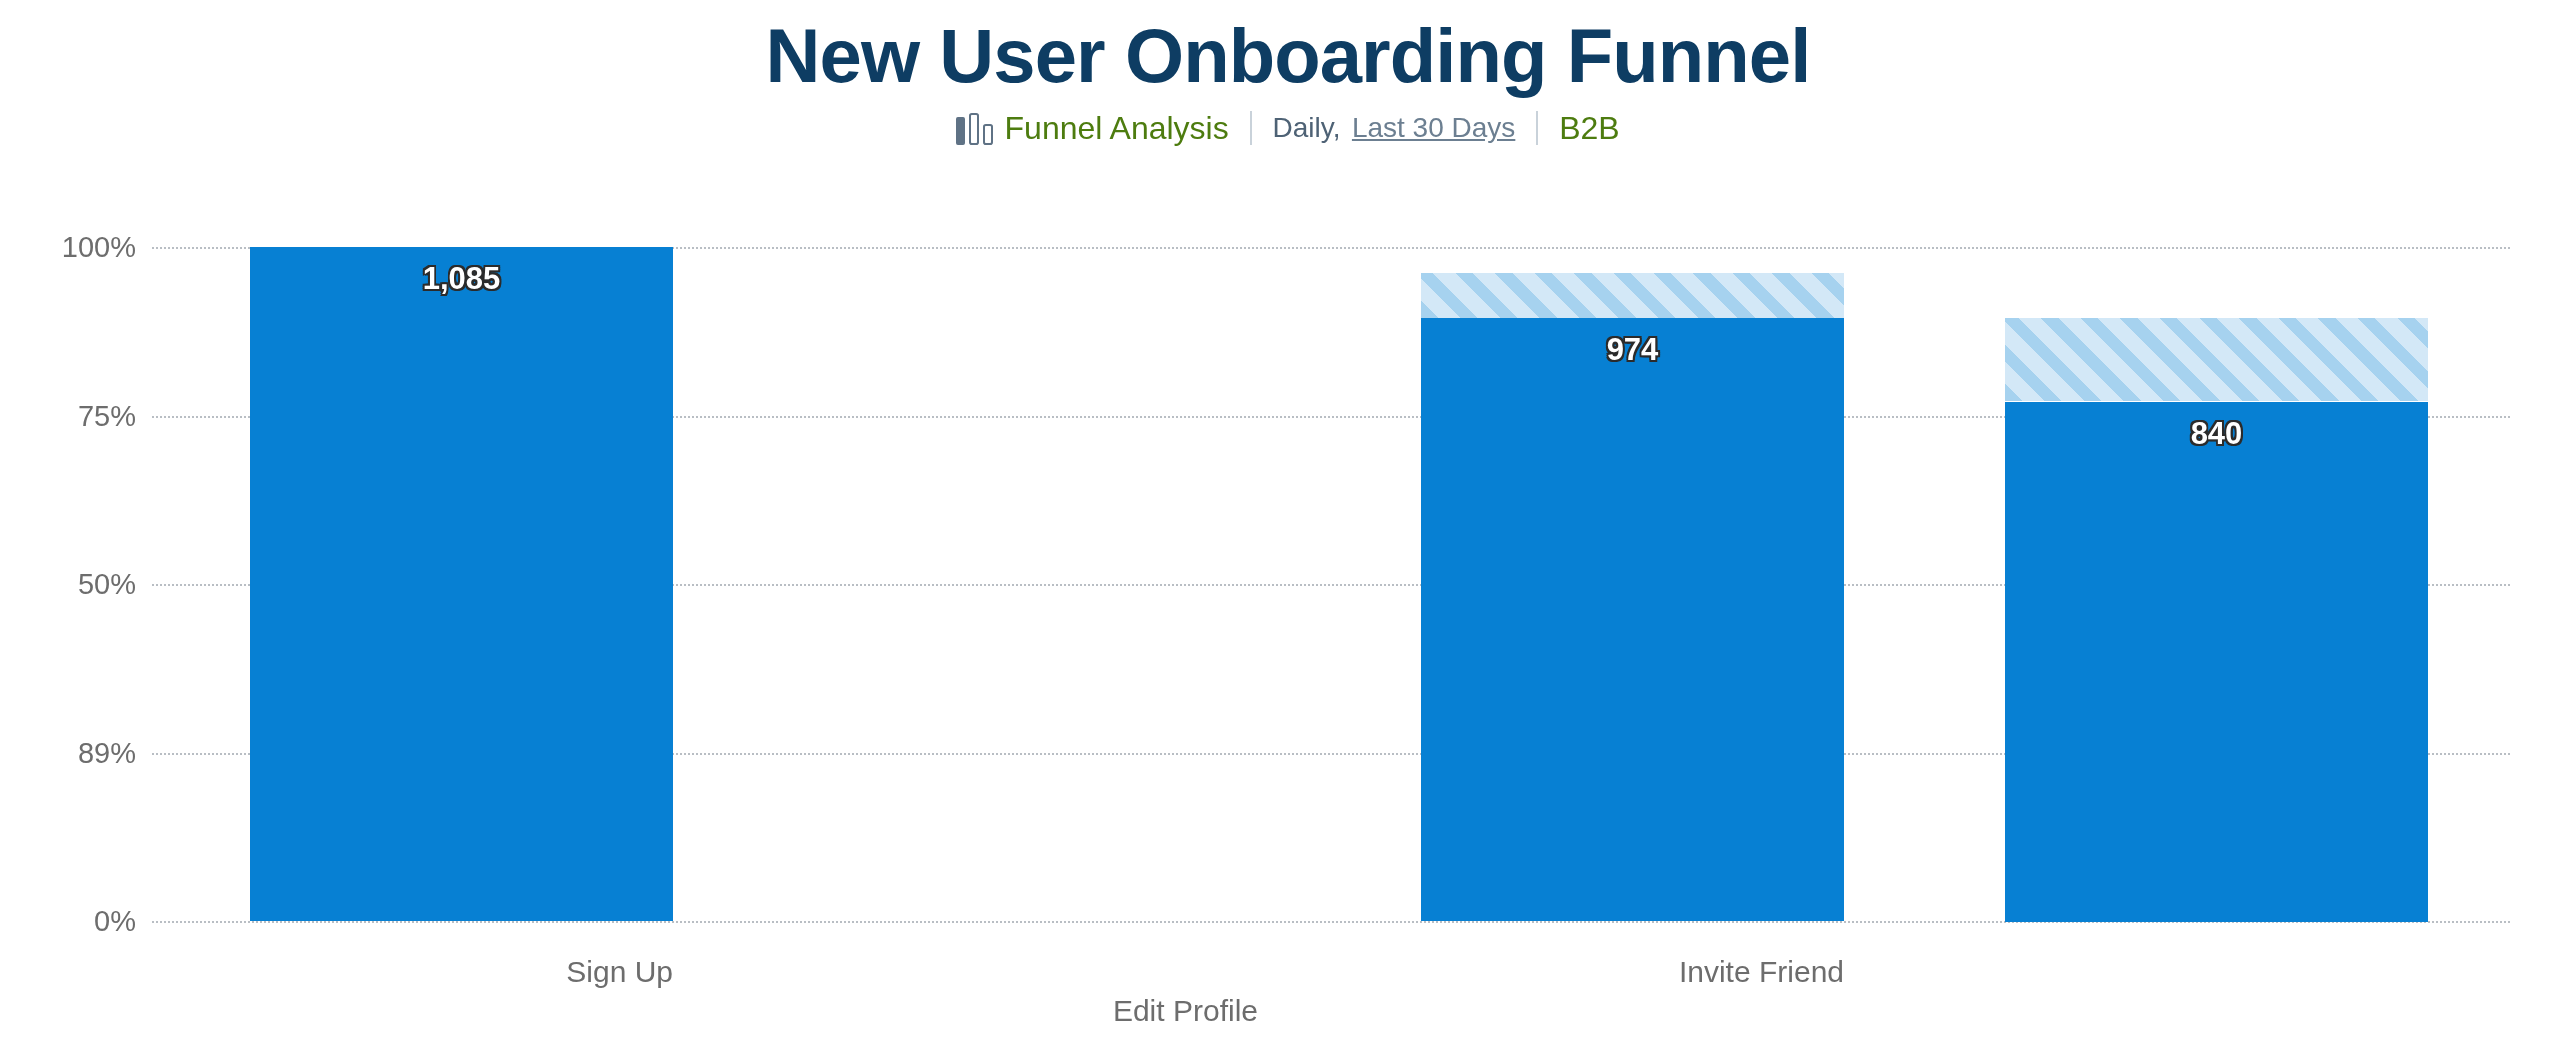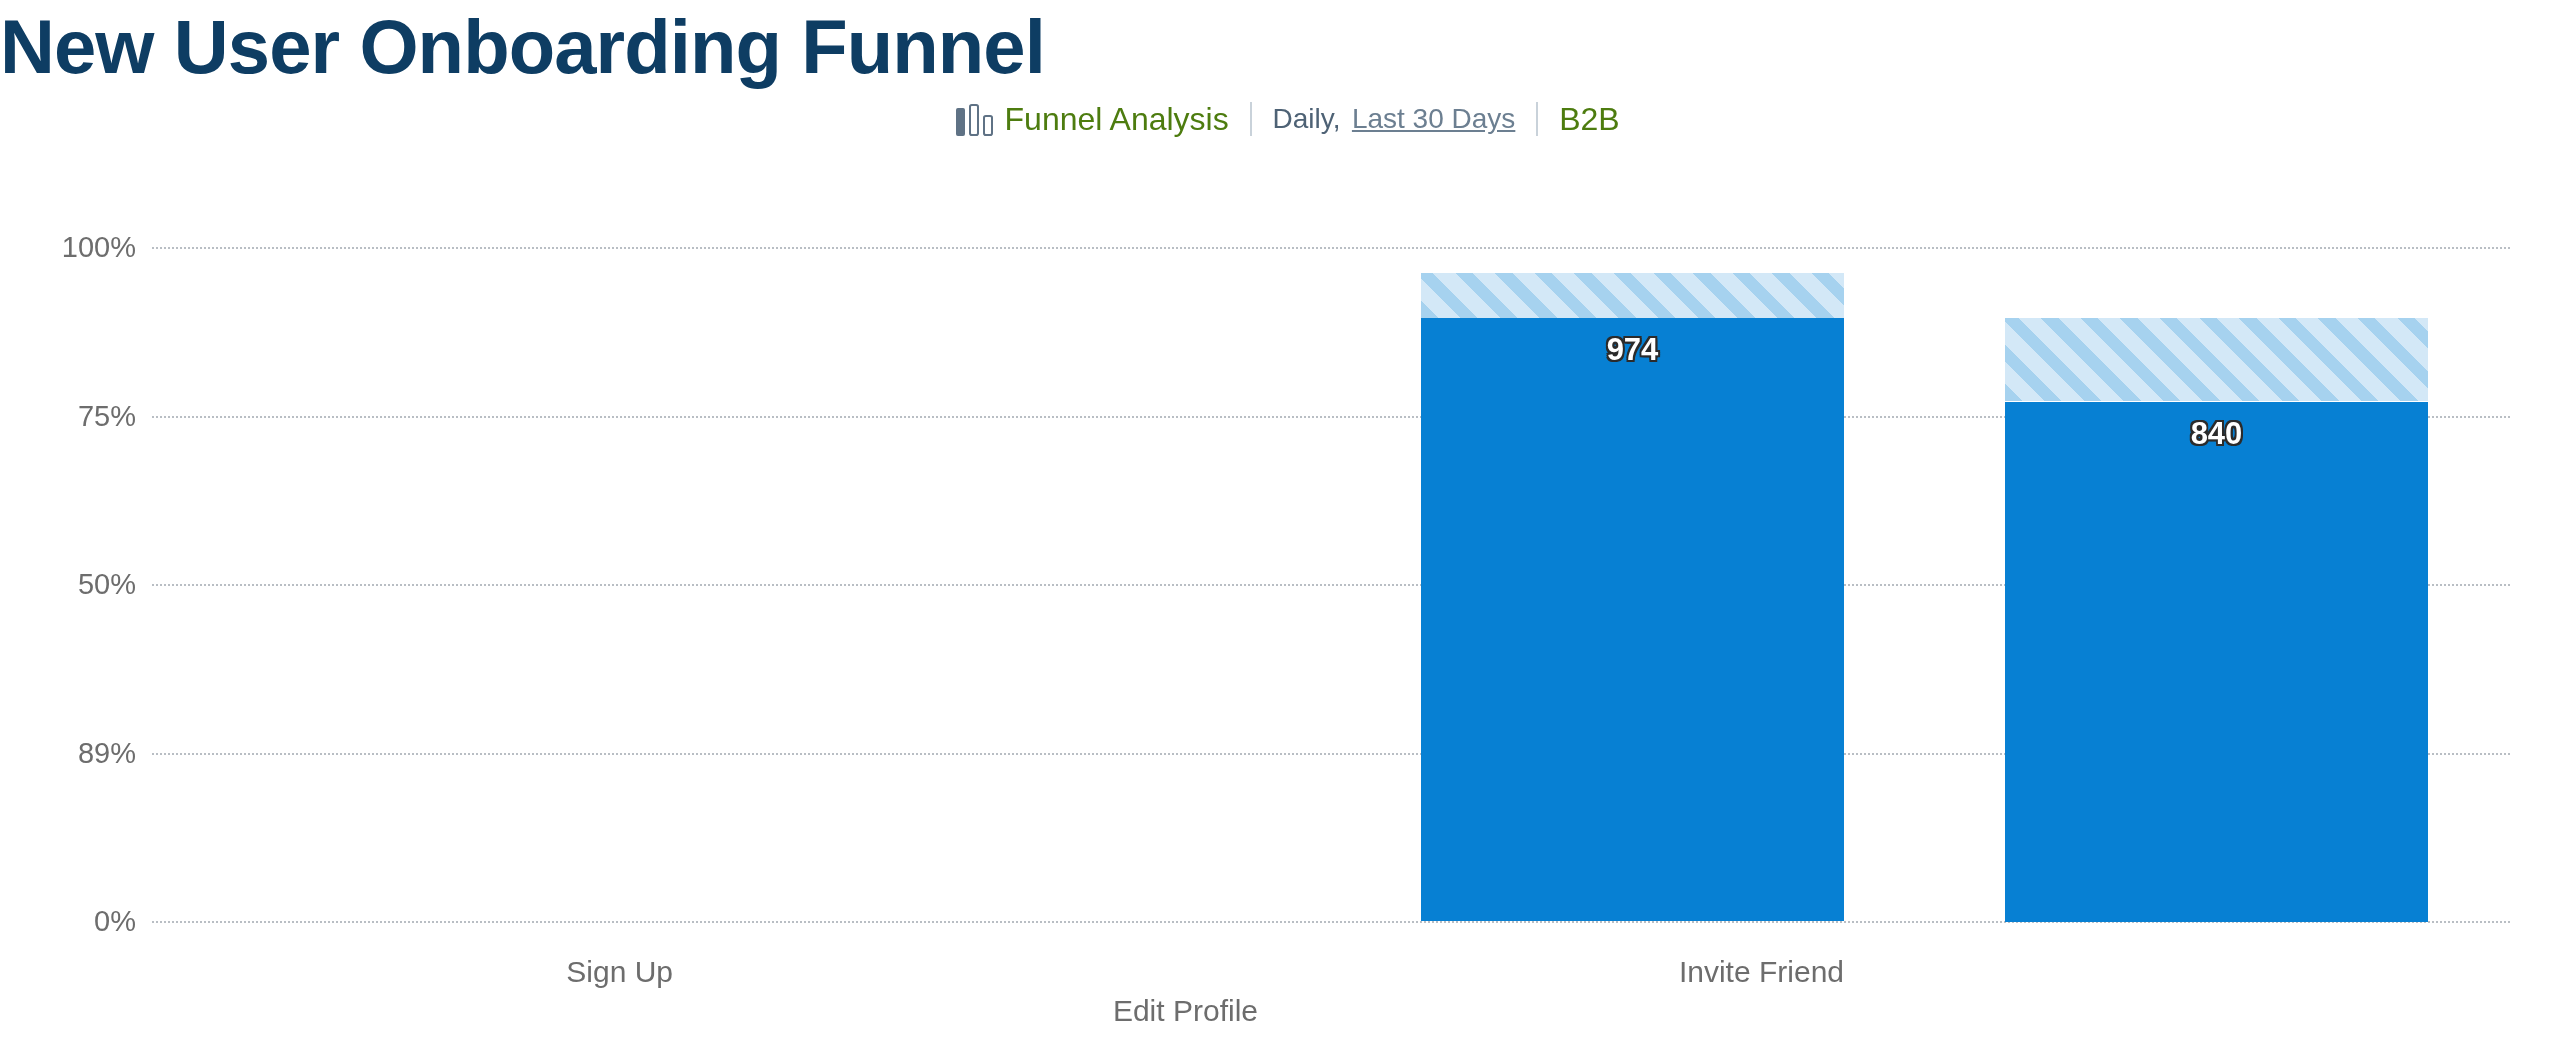--- a/index.html
+++ b/index.html
@@ -5,21 +5,21 @@
   * { margin:0; padding:0; box-sizing:border-box; }
   html,body { width:2576px; height:1046px; }
   body {
     background:#ffffff;
     font-family:"Liberation Sans", sans-serif;
     overflow:hidden;
     position:relative;
   }
 
   
-  #header { width:100%; padding-top:8px; }
+  #header { width:100%; padding-top:17px; text-align:center; }
 
   #chart-title {
     font-size:76px;
     font-weight:bold;
     color:#0E3D63;
     letter-spacing:-0.9px;
     line-height:1.02;
     font-family:"Liberation Sans", sans-serif;
   }
 
@@ -147,20 +147,25 @@
     <div class="gridline" style="top:584px"></div>
     <div class="gridline" style="top:753px"></div>
     <div class="gridline" style="top:921px"></div>
 
     <div class="ytick" style="top:247px">100%</div>
     <div class="ytick" style="top:416px">75%</div>
     <div class="ytick" style="top:584px">50%</div>
     <div class="ytick" style="top:753px">89%</div>
     <div class="ytick" style="top:921px">0%</div>
 
+    <div class="bar-group" style="left:250px; width:423px; top:0; height:1046px;">
+      <div class="bar-hatch" style="top:247px; height:0px;"></div>
+      <div class="bar-solid" style="top:247px; height:674px;"></div>
+      <div class="bar-value" style="top:261px;">1,085</div>
+    </div>
 
 
     <div class="bar-group" style="left:1421px; width:423px; top:0; height:1046px;">
       <div class="bar-hatch" style="top:273px; height:45px;"></div>
       <div class="bar-solid" style="top:318px; height:603px;"></div>
       <div class="bar-value" style="top:332px;">974</div>
     </div>
 
     <div class="bar-group" style="left:2005px; width:423px; top:0; height:1046px;">
       <div class="bar-hatch" style="top:318px; height:83px;"></div>

